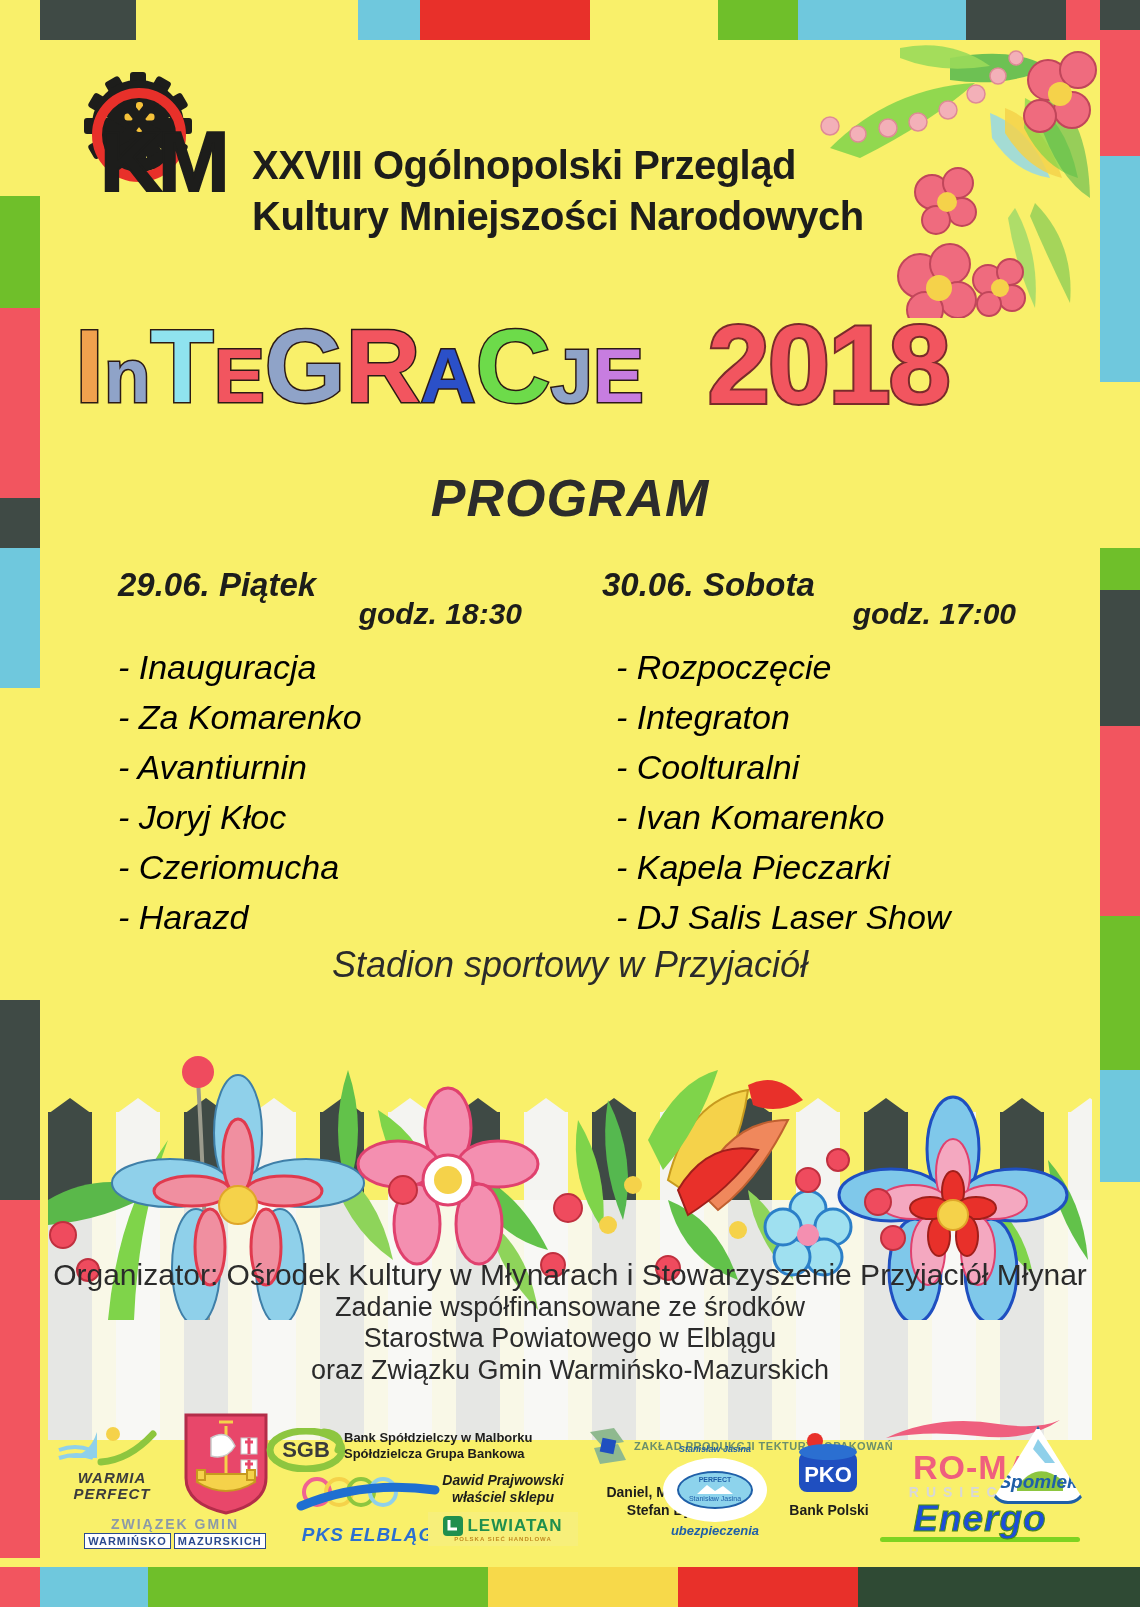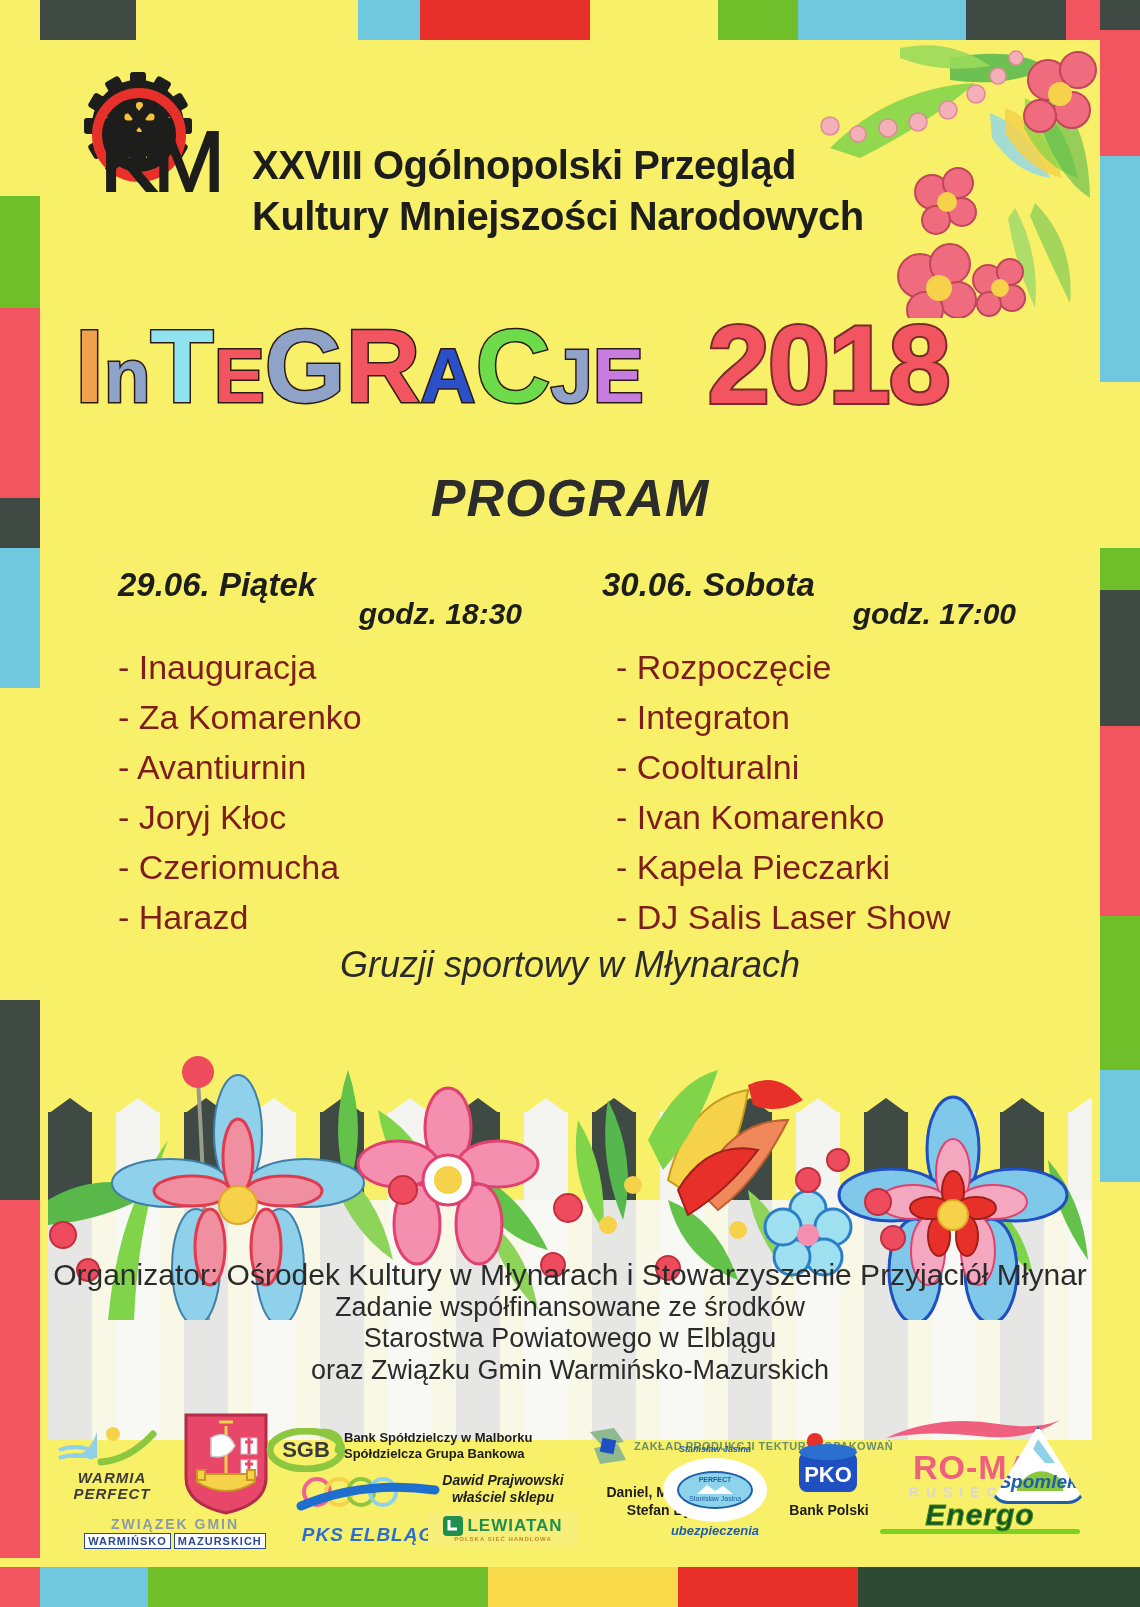--- a/index.html
+++ b/index.html
@@ -15,21 +15,21 @@
 
   
   .km-logo{position:absolute;left:78px;top:72px;width:152px;height:128px;}
   .km-gear{position:absolute;left:8px;top:2px;width:104px;height:104px;}
   .km-gear .tooth{position:absolute;width:16px;height:108px;background:#1d1d1b;left:44px;top:-2px;border-radius:3px;}
   .km-ring-black{position:absolute;left:6px;top:6px;width:92px;height:92px;border:13px solid #1d1d1b;border-radius:50%;}
   .km-ring-red{position:absolute;left:6px;top:14px;width:94px;height:94px;border:10px solid #e8302a;border-radius:50%;}
   .km-rays{position:absolute;left:20px;top:16px;width:66px;height:56px;}
   .km-ray{position:absolute;background:#f5c23a;width:7px;height:30px;left:30px;top:12px;border-radius:3px;}
   .km-vane{position:absolute;background:#1d1d1b;width:10px;height:42px;left:28px;top:8px;border-radius:2px;}
-  .km-text{position:absolute;left:22px;top:46px;font-weight:normal;font-size:86px;line-height:86px;color:#1d1d1b;letter-spacing:-4px;font-family:"Liberation Sans",sans-serif;-webkit-text-stroke:2px #1d1d1b;}
+  .km-text{position:absolute;left:22px;top:46px;font-weight:bold;font-size:86px;line-height:86px;color:#1d1d1b;letter-spacing:-4px;font-family:"Liberation Sans",sans-serif;-webkit-text-stroke:2px #1d1d1b;}
 
   
   .headline{position:absolute;left:252px;top:140px;width:680px;
     font-size:40px;font-weight:bold;line-height:1.28;color:#1d1d1b;letter-spacing:-0.5px;}
   .headline div{white-space:nowrap;}
 
   
   .title-row{position:absolute;left:75px;top:308px;width:990px;height:110px;
     display:flex;align-items:flex-end;}
   .tl{font-family:"Liberation Sans",sans-serif;font-weight:bold;line-height:0.98;
@@ -45,21 +45,21 @@
     font-size:52px;font-weight:bold;font-style:italic;color:#2c2c2c;letter-spacing:1px;}
 
   
   .day{position:absolute;top:566px;}
   .day.left{left:118px;width:420px;}
   .day.right{left:602px;width:430px;}
   .day-name{font-size:33px;font-weight:bold;font-style:italic;color:#1d1d1b;}
   .day-time{font-size:30px;font-weight:bold;font-style:italic;color:#1d1d1b;
     text-align:right;margin-top:-7px;padding-right:16px;}
   .acts{margin-top:12px;list-style:none;padding:0;}
-  .acts li{font-size:34px;color:#7f1d1d;line-height:1.47;white-space:nowrap;}
+  .acts li{font-size:34px;font-style:italic;color:#000000;line-height:1.47;white-space:nowrap;}
   .day.right .acts li{padding-left:14px;}
 
   
   .venue{position:absolute;top:944px;left:0;width:1140px;text-align:center;
     font-size:36px;font-style:italic;color:#2b2b2b;}
 
   
   .fence-band{position:absolute;left:48px;top:1020px;width:1044px;height:420px;overflow:hidden;}
   .pickets{position:absolute;left:0;top:92px;width:100%;height:328px;}
   .picket{position:absolute;top:0;width:44px;height:328px;background:#3f4a45;}
@@ -88,21 +88,21 @@
   .lewiatan-sub{font-size:6px;font-weight:bold;color:#c08a20;letter-spacing:1px;}
   .prajwowski{font-size:14px;font-weight:bold;font-style:italic;color:#1d1d1b;line-height:1.2;}
   .zaklad-txt{font-size:11px;font-weight:bold;color:#6b8f6b;letter-spacing:.5px;}
   .byk-txt{font-size:14px;font-weight:bold;color:#1d1d1b;line-height:1.25;}
   .jasina-outer{width:104px;height:64px;border-radius:50%;background:#fff;position:relative;}
   .jasina-inner{position:absolute;left:14px;top:13px;width:76px;height:38px;border-radius:50%;background:#8dd3ec;border:2px solid #1f5fa8;}
   .jasina-arc{position:absolute;font-size:9px;font-weight:bold;font-style:italic;color:#1f5fa8;width:100%;text-align:center;}
   .pko-txt{font-size:14px;font-weight:bold;color:#1d1d1b;}
   .roma-txt{font-size:34px;font-weight:bold;color:#ef5f7e;letter-spacing:1px;line-height:1;}
   .roma-sub{font-size:14px;font-weight:bold;color:#d8d8d8;letter-spacing:7px;}
-  .energo-txt{font-size:30px;font-weight:bold;font-style:italic;color:#14532d;letter-spacing:1px;
+  .energo-txt{font-size:37px;font-weight:bold;font-style:italic;color:#1d4ed8;letter-spacing:1px;
     -webkit-text-stroke:1px #4a8f10;}
   .spomlek-tri{width:96px;height:78px;background:#fff;border:3px solid #1f5fa8;
     border-radius:18px;position:relative;clip-path:polygon(50% 0,100% 100%,0 100%);}
   .spomlek-txt{position:absolute;bottom:8px;width:100%;text-align:center;font-size:19px;
     font-weight:bold;font-style:italic;color:#1f5fa8;}
 </style>
 </head>
 <body>
 
 <div class="poster">
@@ -253,21 +253,21 @@
     <ul class="acts" id="acts-1">
         <li>- Rozpoczęcie</li>
         <li>- Integraton</li>
         <li>- Coolturalni</li>
         <li>- Ivan Komarenko</li>
         <li>- Kapela Pieczarki</li>
         <li>- DJ Salis Laser Show</li>
       </ul>
   </div>
 
-  <div class="venue">Gruzji sportowy w Młynarach</div>
+  <div class="venue">Stadion sportowy w Przyjaciół</div>
 
   <div class="fence-band">
     <div class="pickets" id="pickets">
         <div class="picket" style="left: 0px;"></div>
         <div class="picket-tip" style="left: 0px; border-bottom-color: rgb(63, 74, 69);"></div>
         <div class="picket white" style="left: 68px;"></div>
         <div class="picket-tip" style="left: 68px; border-bottom-color: rgb(244, 244, 241);"></div>
         <div class="picket" style="left: 136px;"></div>
         <div class="picket-tip" style="left: 136px; border-bottom-color: rgb(63, 74, 69);"></div>
         <div class="picket white" style="left: 204px;"></div>

